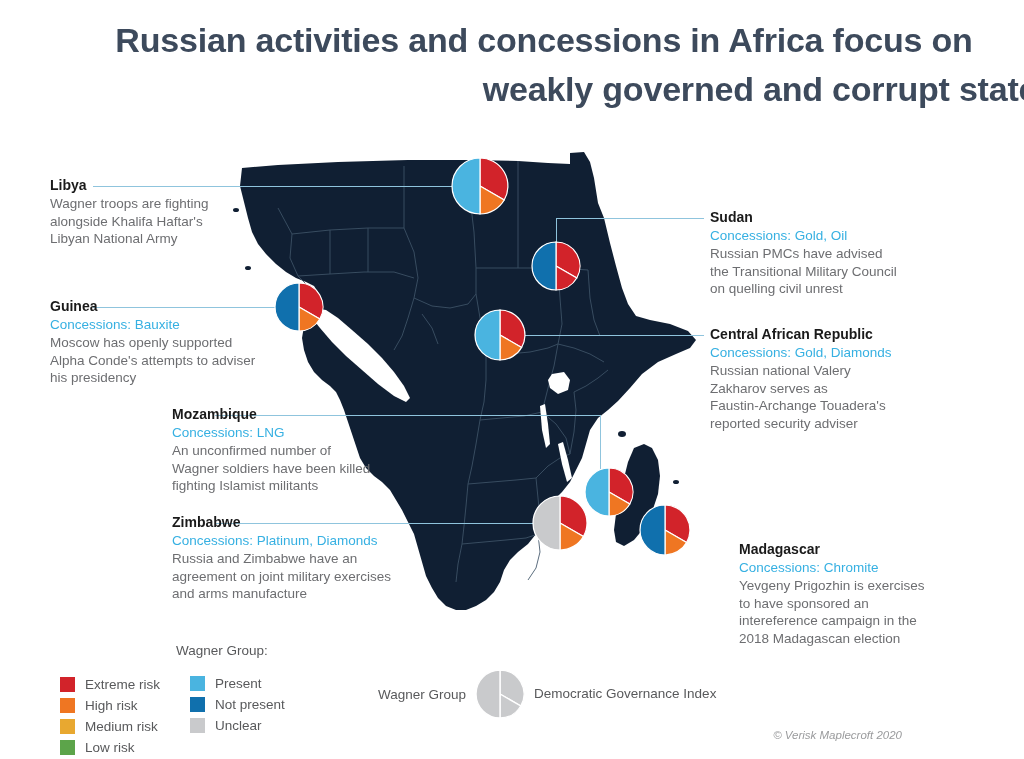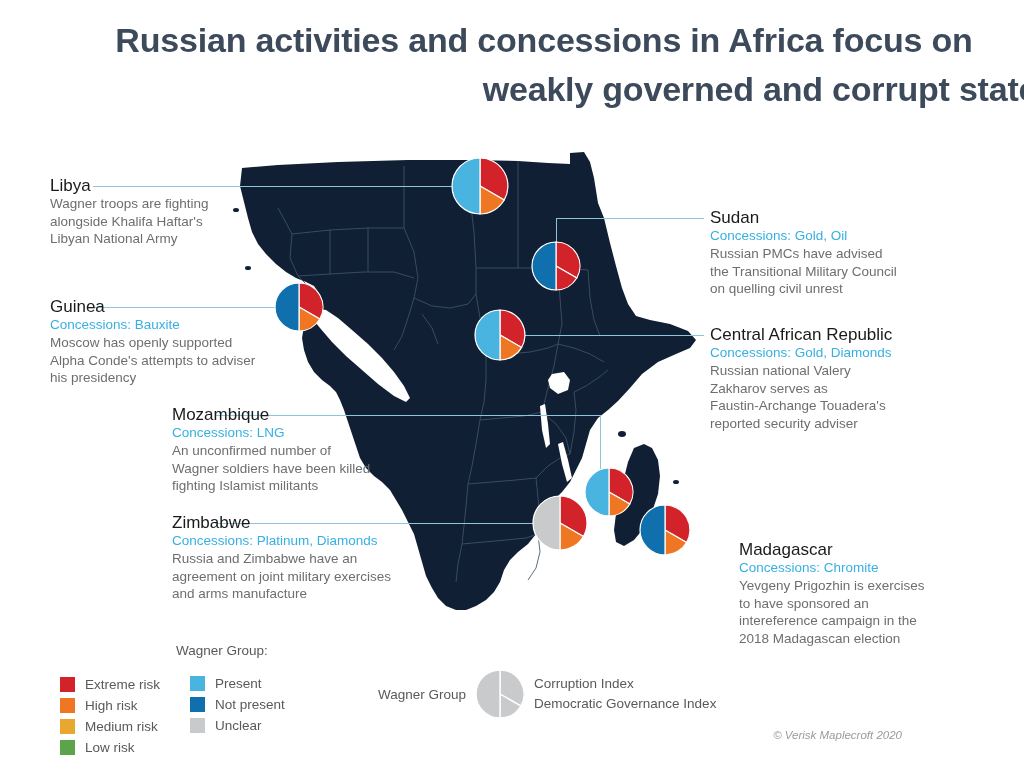--- a/index.html
+++ b/index.html
@@ -30,21 +30,21 @@
   #map-wrap svg{display:block;}
 
   
   .leader{position:absolute;background:#8fc4dd;}
   .leader.h{height:1px;}
   .leader.v{width:1px;}
 
   
   .anno{position:absolute;}
   .anno .country{
-    font-size:17px;font-weight:400;color:#1a1a1a;
+    font-size:14px;font-weight:700;color:#1a1a1a;
     line-height:17px;margin:0 0 1px 0;white-space:nowrap;
   }
   .anno .conc{
     font-size:13.5px;color:#36b0e2;line-height:17px;margin:0 0 1px 0;white-space:nowrap;
   }
   .anno .body{
     font-size:13.5px;color:#6d6e71;line-height:17.5px;
   }
   .anno .body div{white-space:nowrap;}
 
@@ -331,20 +331,19 @@
 
   <div id="key-pie">
     <span class="kp-left">Wagner Group</span>
     <svg width="52" height="52" viewBox="0 0 52 52" xmlns="http://www.w3.org/2000/svg">
       <circle cx="26" cy="26" r="24" fill="#c9cacc"></circle>
       <path d="M 26,26 L 26,2 A 24,24 0 0,1 46.8,38 Z" fill="#c9cacc" stroke="#ffffff" stroke-width="1.4"></path>
       <path d="M 26,26 L 46.8,38 A 24,24 0 0,1 26,50 Z" fill="#c9cacc" stroke="#ffffff" stroke-width="1.4"></path>
       <path d="M 26,26 L 26,50 A 24,24 0 0,1 26,2 Z" fill="#c9cacc" stroke="#ffffff" stroke-width="1.4"></path>
     </svg>
     <span class="kp-right">
-      <div>Corruption Index</div>
       <div>Democratic Governance Index</div>
     </span>
   </div>
 
   <div id="copyright">© Verisk Maplecroft 2020</div>
 
 </div>
 
 </body></html>

